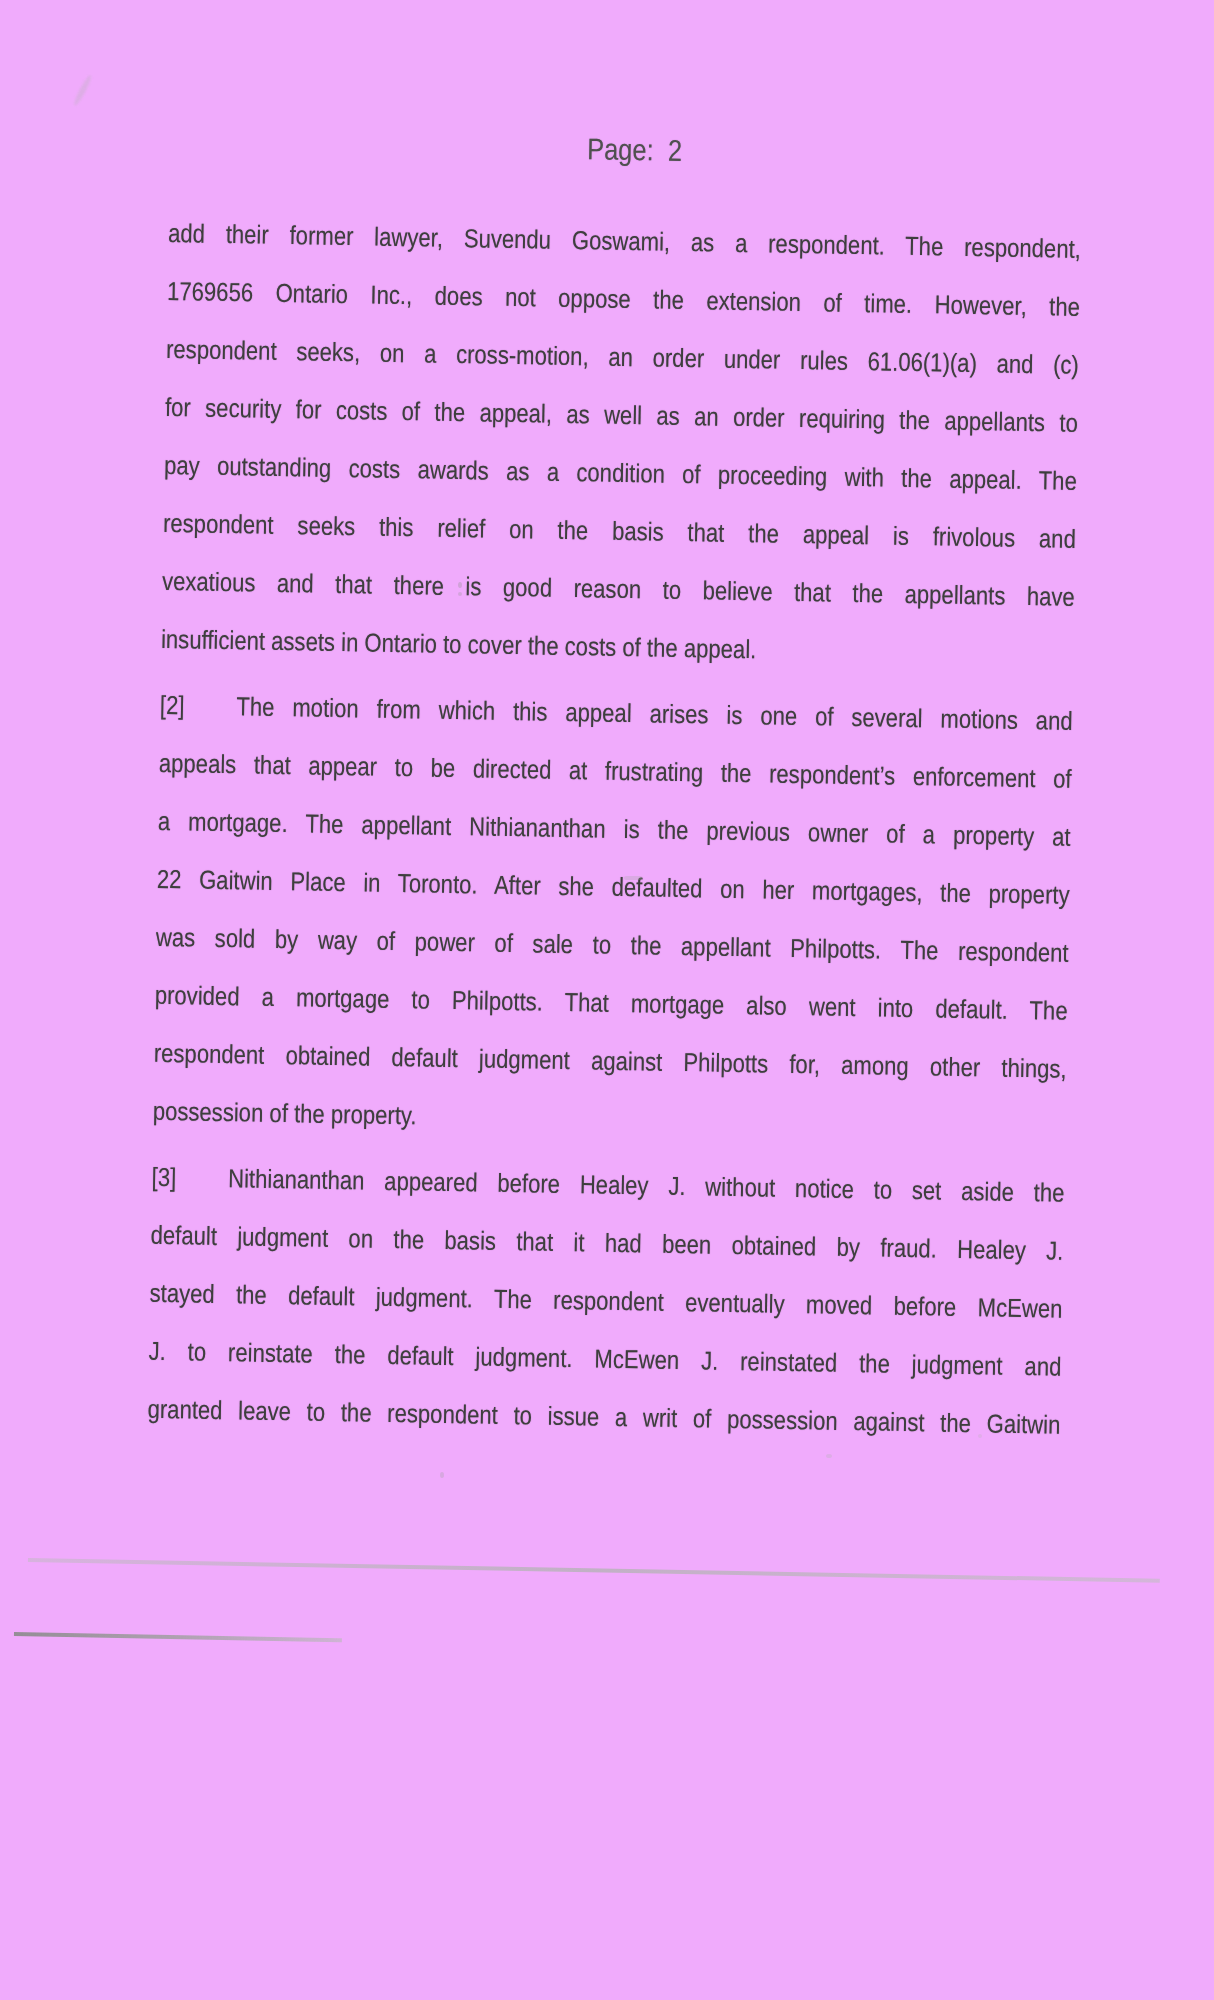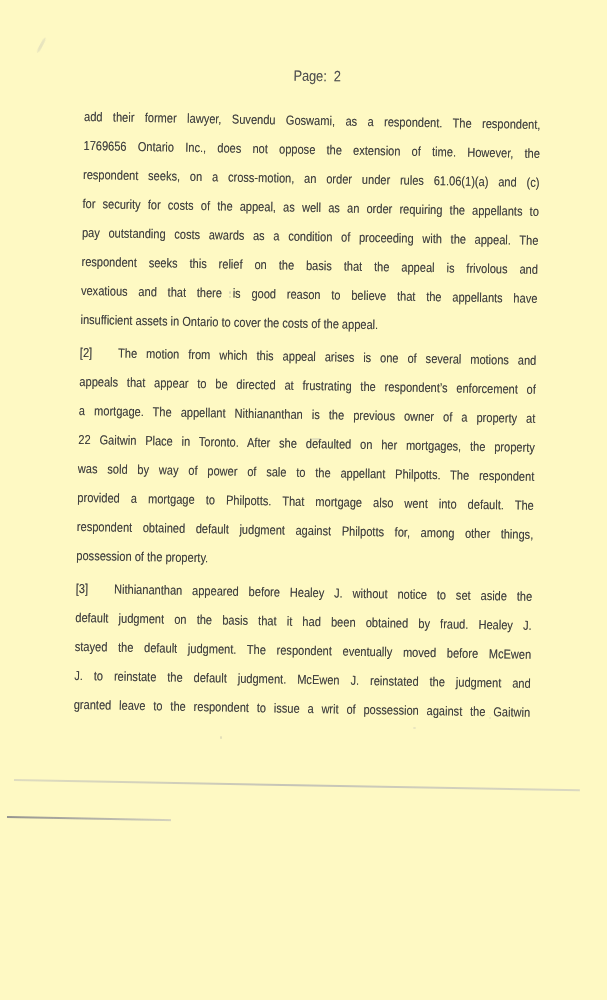--- a/index.html
+++ b/index.html
@@ -10,21 +10,21 @@
   body {
     width: 607px;
     height: 1000px;
     position: relative;
     overflow: hidden;
     font-family: "Liberation Sans", "DejaVu Sans", sans-serif;
   }
   .page {
     position: absolute;
     inset: 0;
-    background: #fef9c3;
+    background: #f0abfc;
     overflow: hidden;
   }
   
   .content {
     position: absolute;
     left: 85px;
     top: 63px;
     width: 537px;
     transform-origin: 0 0;
     transform: rotate(1deg) scaleX(0.85);

